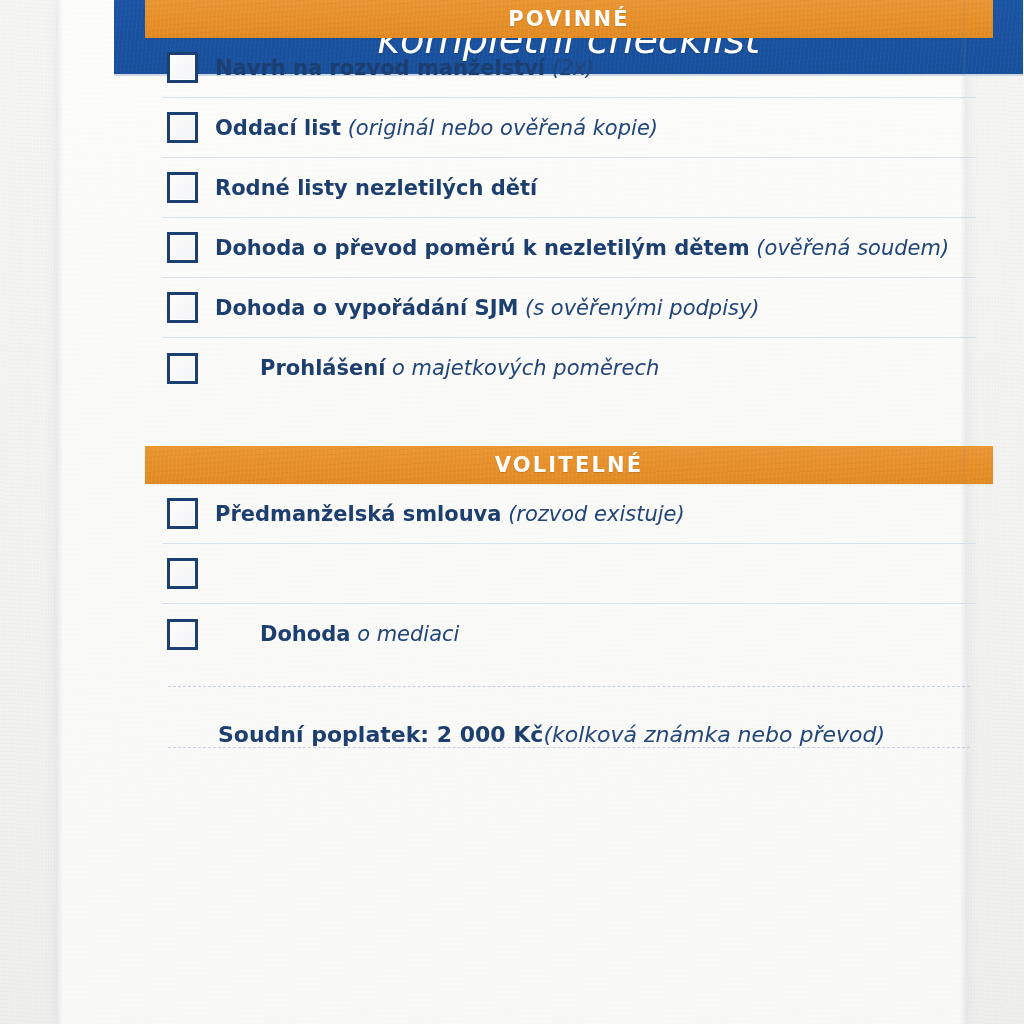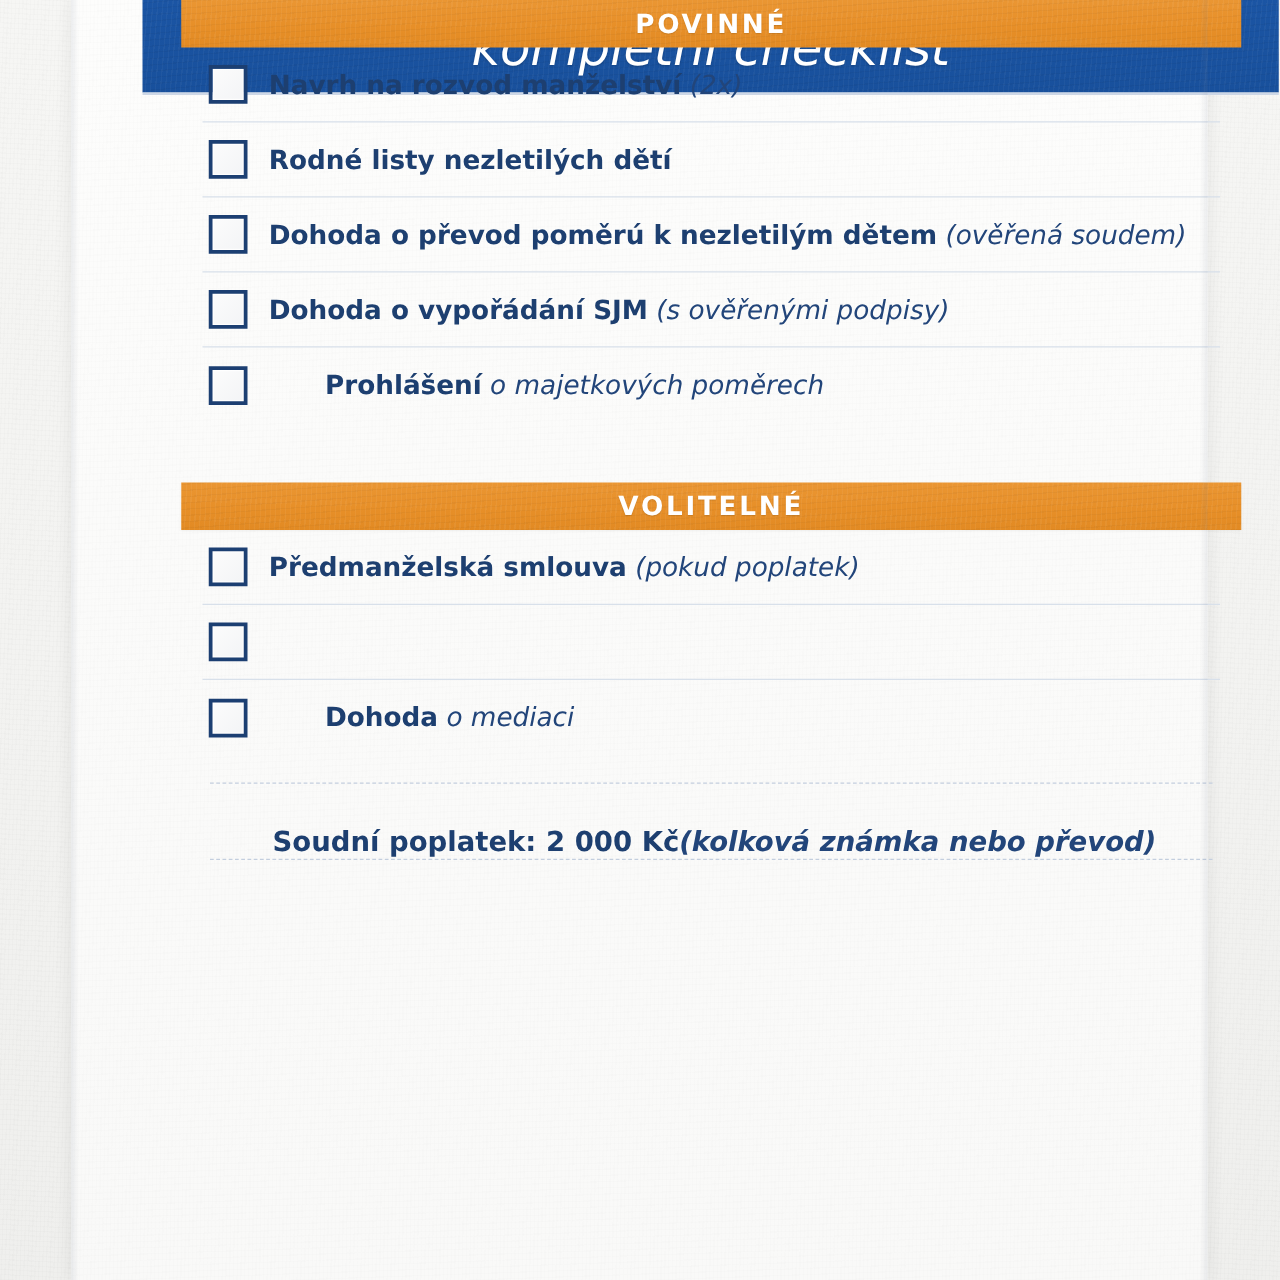--- a/index.html
+++ b/index.html
@@ -178,21 +178,21 @@
     height: 60px;
     display: flex;
     align-items: flex-end;
     padding-left: 56px;
     font-family: "DejaVu Sans", sans-serif;
     font-size: 22px;
     color: #1d3f70;
     white-space: nowrap;
   }
   #fee-line .t-main { font-weight: bold; }
-  #fee-line .t-note { font-weight: bold; font-style: italic; color: #22457a; }
+  #fee-line .t-note { font-weight: normal; font-style: italic; color: #22457a; }
 </style>
 </head>
 <body>
 
 <div id="page">
 
   <div id="card">
 
     <div id="title-band">
       <div class="title-line" id="title-line-1">Dokumenty potřebné k rozvodu —</div>
@@ -204,20 +204,24 @@
           <div class="section-band">
             <span class="section-band-label">POVINNÉ</span>
           </div>
           <div class="checklist">
             <div class="check-row">
               <div class="checkbox"></div>
               <div class="row-text"><span class="t-main">Navrh na rozvod manželství</span><span class="t-note"> (2x)</span></div>
             </div>
             <div class="check-row">
               <div class="checkbox"></div>
+              <div class="row-text"><span class="t-main">Oddací list</span><span class="t-note"> (originál nebo ověřená kopie)</span></div>
+            </div>
+            <div class="check-row">
+              <div class="checkbox"></div>
               <div class="row-text"><span class="t-main">Rodné listy nezletilých dětí</span><span class="t-note"></span></div>
             </div>
             <div class="check-row">
               <div class="checkbox"></div>
               <div class="row-text"><span class="t-main">Dohoda o převod poměrú k nezletilým dětem</span><span class="t-note"> (ověřená soudem)</span></div>
             </div>
             <div class="check-row">
               <div class="checkbox"></div>
               <div class="row-text"><span class="t-main">Dohoda o vypořádání SJM</span><span class="t-note"> (s ověřenými podpisy)</span></div>
             </div>
@@ -226,21 +230,21 @@
               <div class="row-text"><span class="t-main">Prohlášení</span><span class="t-note"> o majetkových poměrech</span></div>
             </div>
           </div>
           <div class="section-gap"></div>
           <div class="section-band">
             <span class="section-band-label">VOLITELNÉ</span>
           </div>
           <div class="checklist">
             <div class="check-row">
               <div class="checkbox"></div>
-              <div class="row-text"><span class="t-main">Předmanželská smlouva</span><span class="t-note"> (pokud poplatek)</span></div>
+              <div class="row-text"><span class="t-main">Předmanželská smlouva</span><span class="t-note"> (rozvod existuje)</span></div>
             </div>
             <div class="check-row">
               <div class="checkbox"></div>
             </div>
             <div class="check-row">
               <div class="checkbox"></div>
               <div class="row-text"><span class="t-main">Dohoda</span><span class="t-note"> o mediaci</span></div>
             </div>
           </div>
         </div>

